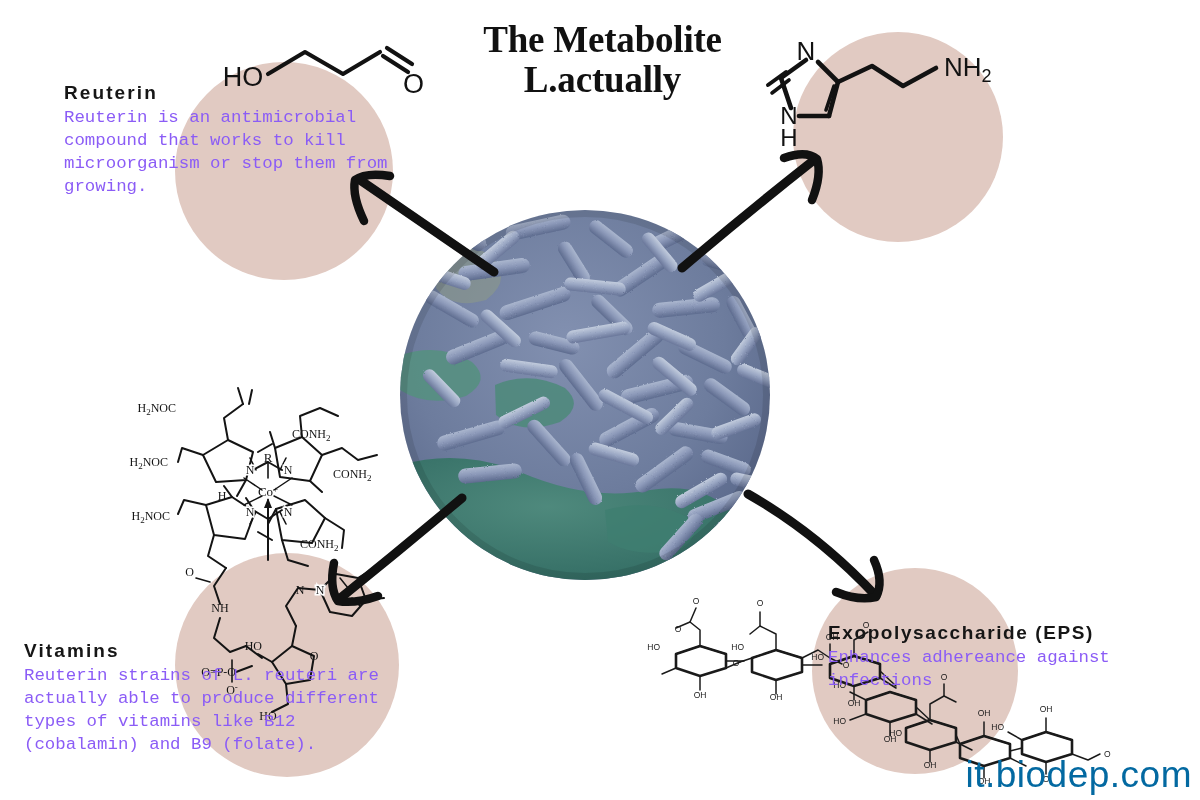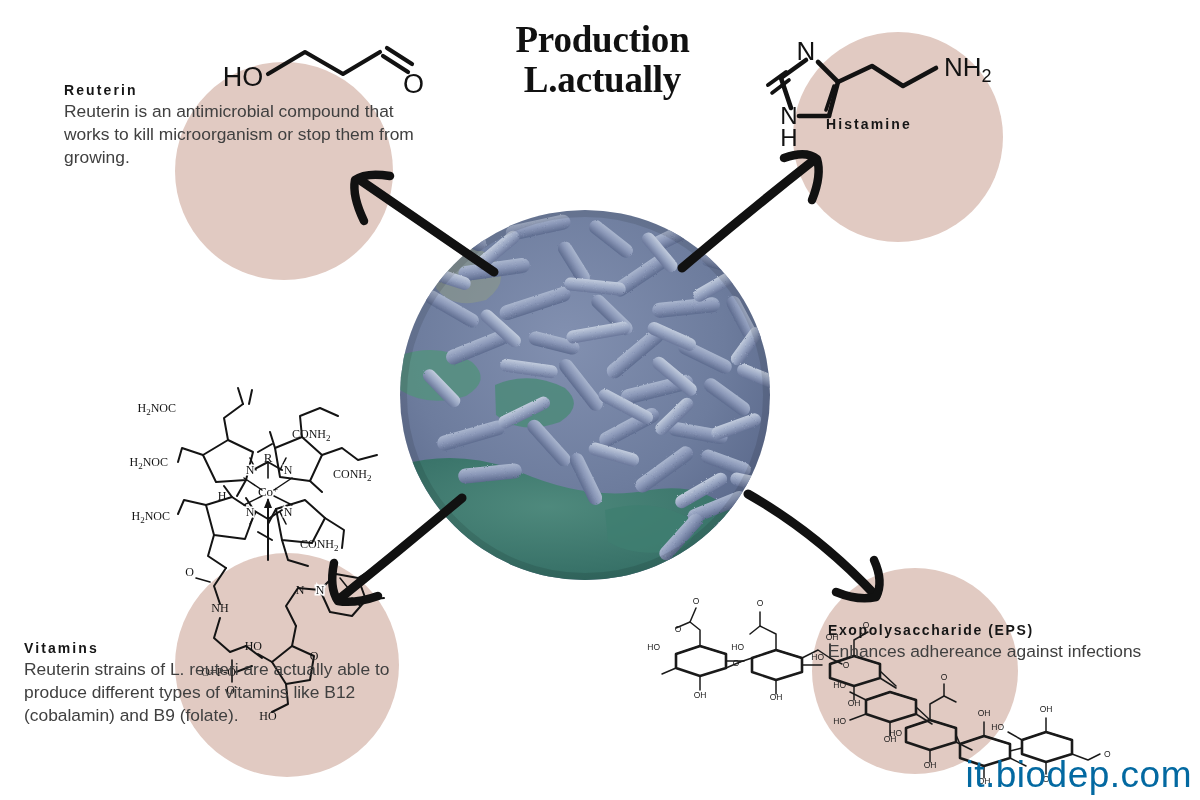--- a/index.html
+++ b/index.html
@@ -37,32 +37,32 @@
     font-size:37px;
     line-height:1.09;
     color:#111111;
     letter-spacing:-0.2px;
   }
 
   
   .blk{position:absolute;}
   .blk h3{
     margin:0 0 2px 0;
-    font-size:14px;
+    font-size:19px;
     font-weight:bold;
     letter-spacing:2.1px;
     color:#161616;
     font-family:"Liberation Sans", sans-serif;
   }
   .blk p{
     margin:0;
     font-size:17.4px;
     line-height:1.33;
-    color:#404040;
-    font-family:Liberation Sans, sans-serif;
+    color:#8b5cf6;
+    font-family:Liberation Mono, monospace;
     font-weight:400;
   }
   #blk-reuterin{left:64px;top:82px;width:360px;}
   #blk-histamine{left:826px;top:116px;width:340px;}
   #blk-vitamins{left:24px;top:640px;width:380px;}
   #blk-eps{left:828px;top:622px;width:362px;}
   #blk-eps h3{letter-spacing:1.6px;}
 
   
   #overlay{position:absolute;left:0;top:0;width:1200px;height:800px;pointer-events:none;}
@@ -185,21 +185,21 @@
             <rect x="306" y="348" width="50" height="13" rx="6.5" transform="rotate(30 331 354)"></rect>
           </g>
         </g>
       </g>
 
       <circle cx="185" cy="185" r="185" fill="none" stroke="#000" stroke-opacity="0.10" stroke-width="14"></circle>
     </svg>
   </div>
 
   <div id="title">
-    <div>Production</div>
+    <div>The Metabolite</div>
     <div>L.actually</div>
   </div>
 
   <svg id="overlay" viewBox="0 0 1200 800">
 
     <g fill="none" stroke="#121212" stroke-width="4.2" stroke-linecap="round" stroke-linejoin="round">
       <path d="M268 74 L305 52 L343 74 L380 52"></path>
       <path d="M383 56 L408 72"></path>
       <path d="M387 48 L412 64"></path>
     </g>
@@ -424,21 +424,20 @@
       <path d="M874 560 Q 884 582 876 597 Q 858 601 836 592" stroke-width="8.5"></path>
     </g>
   </svg>
 
   <div class="blk" id="blk-reuterin">
     <h3>Reuterin</h3>
     <p>Reuterin is an antimicrobial compound that works to kill microorganism or stop them from growing.</p>
   </div>
 
   <div class="blk" id="blk-histamine">
-    <h3>Histamine</h3>
   </div>
 
   <div class="blk" id="blk-vitamins">
     <h3>Vitamins</h3>
     <p>Reuterin strains of L. reuteri are actually able to produce different types of vitamins like B12 (cobalamin) and B9 (folate).</p>
   </div>
 
   <div class="blk" id="blk-eps">
     <h3>Exopolysaccharide (EPS)</h3>
     <p>Enhances adhereance against infections</p>

